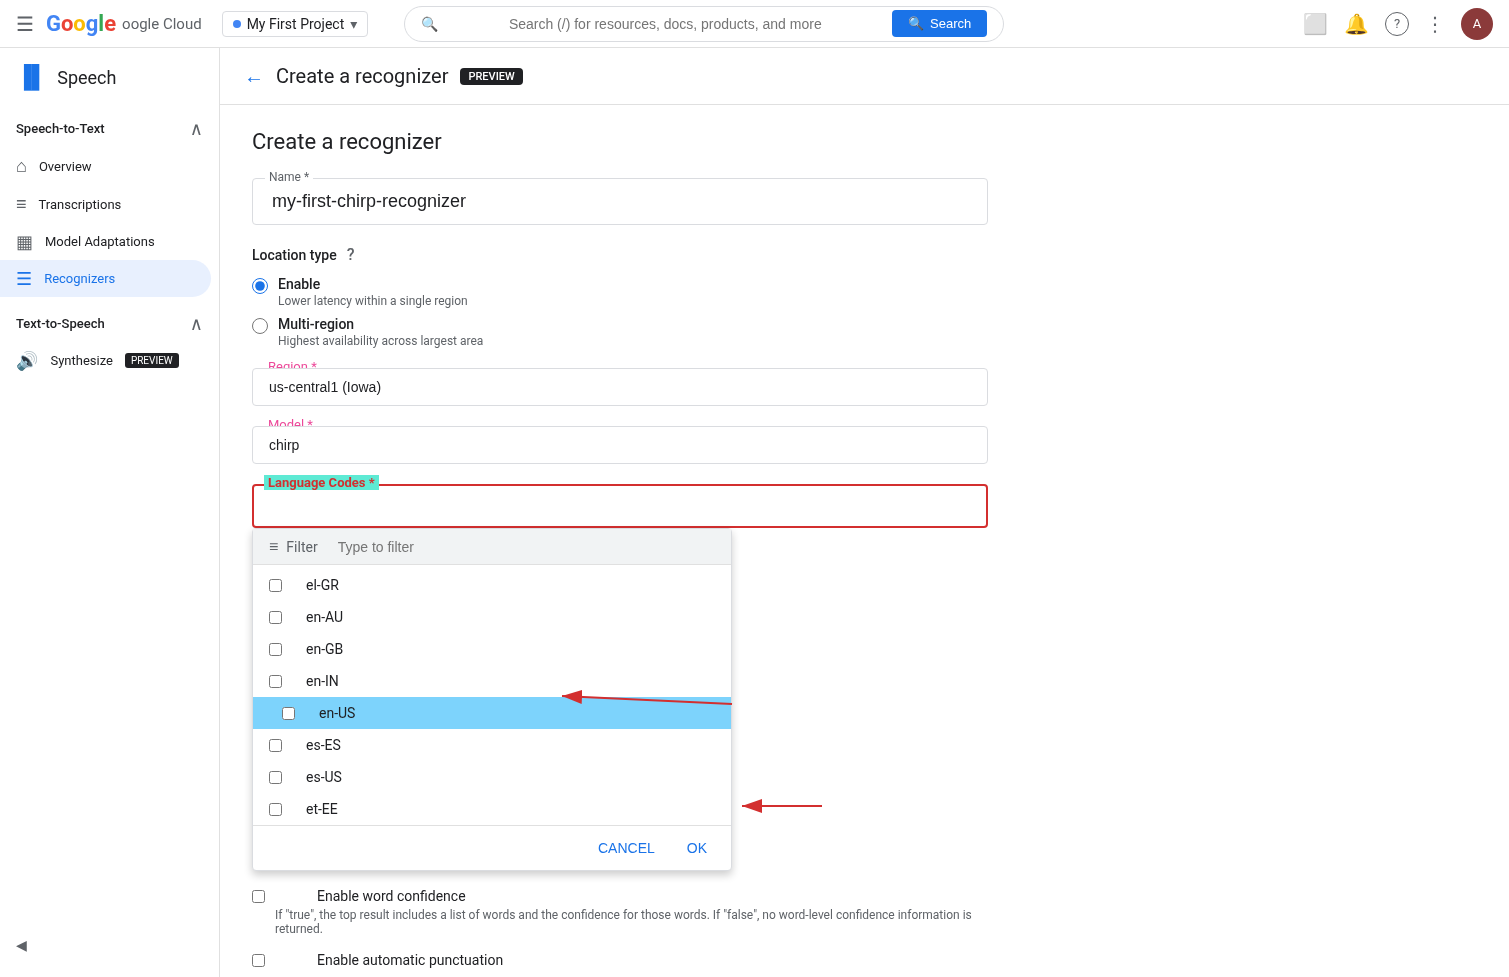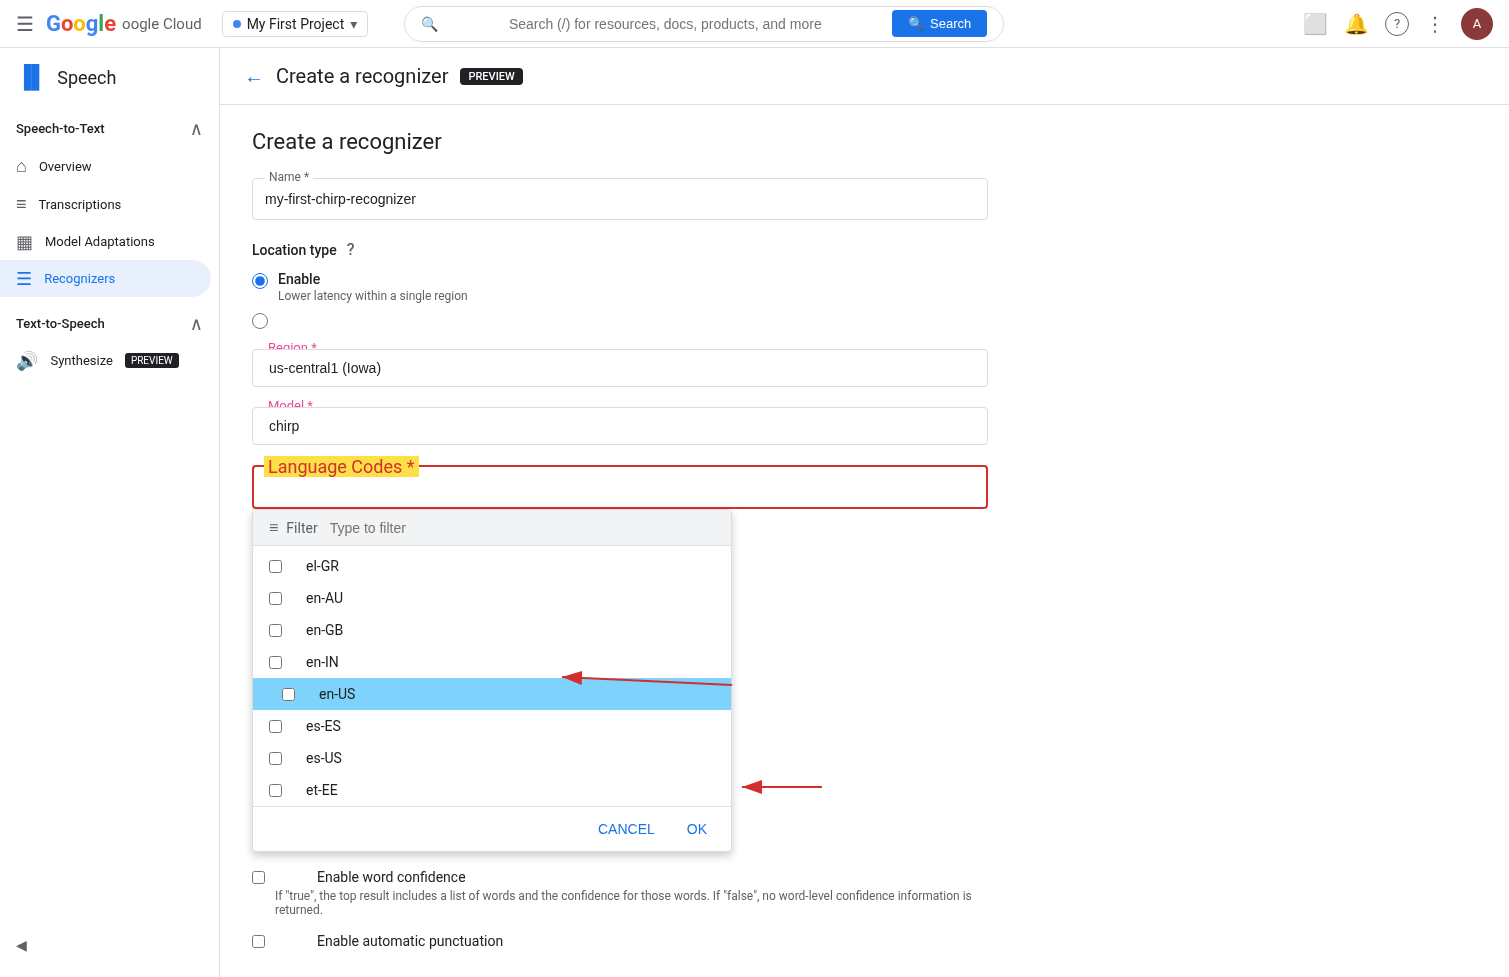--- a/index.html
+++ b/index.html
@@ -40,41 +40,41 @@
     .main { flex: 1; overflow-y: auto; padding: 0; background: #fff; }
     .page-header { display: flex; align-items: center; gap: 12px; padding: 16px 24px; border-bottom: 1px solid #e0e0e0; }
     .back-btn { color: #1a73e8; font-size: 20px; cursor: pointer; }
     .page-title { font-size: 20px; font-weight: 400; }
     .preview-badge { background: #202124; color: #fff; font-size: 11px; padding: 2px 8px; border-radius: 4px; font-weight: 500; }
 
     .form-container { padding: 24px 32px; max-width: 800px; position: relative; }
     .form-heading { font-size: 22px; font-weight: 400; margin-bottom: 24px; }
 
     .form-field { margin-bottom: 20px; }
-    .input-wrapper { position: relative; border: 1px solid #dadce0; border-radius: 4px; padding: 12px 12px; }
+    .input-wrapper { position: relative; border: 1px solid #dadce0; border-radius: 4px; padding: 12px 19px; }
     .input-label { position: absolute; top: -9px; left: 12px; background: #fff; padding: 0 4px; font-size: 12px; color: #5f6368; }
     .input-label.required::after { content: ' *'; }
-    .form-input { width: 100%; border: none; outline: none; font-size: 14px; color: #202124; }
+    .form-input { width: 100%; border: none; outline: none; font-size: 18px; color: #202124; }
 
     .location-type-label { display: flex; align-items: center; gap: 10px; font-size: 14px; font-weight: 500; margin-bottom: 12px; }
     .help-icon { color: #5f6368; font-size: 16px; cursor: pointer; }
     .radio-group { margin-bottom: 16px; }
     .radio-option { display: flex; align-items: flex-start; gap: 10px; margin-bottom: 8px; }
     .radio-option input[type="radio"] { margin-top: 2px; cursor: pointer; accent-color: #1a73e8; width: 16px; height: 16px; }
     .radio-label { font-size: 14px; font-weight: 500; }
     .radio-desc { font-size: 12px; color: #5f6368; margin-top: 2px; }
 
     .select-wrapper { position: relative; }
     .select-box { border: 1px solid #dadce0; border-radius: 4px; padding: 10px 40px 10px 16px; font-size: 14px; appearance: none; background: #fff; width: 100%; cursor: pointer; outline: none; color: #202124; }
     .field-label-float { position: absolute; top: -9px; left: 12px; background: #fff; padding: 0 4px; font-size: 13px; color: #ec4899; }
 
     
     .lang-field { position: relative; }
     .lang-input-box { border: 2px solid #d32f2f; border-radius: 4px; min-height: 44px; padding: 8px 12px; cursor: text; }
-    .lang-field-label { position: absolute; top: -9px; left: 12px; background: #fde047; padding: 0 4px; font-size: 18px; color: #d32f2f; }
+    .lang-field-label { position: absolute; top: -9px; left: 12px; background: #5eead4; padding: 0 4px; font-size: 13px; color: #d32f2f; font-weight: bold; }
 
     
     .dropdown-panel {
       position: absolute; z-index: 1000; background: #fff;
       border: 1px solid #dadce0; border-radius: 4px; box-shadow: 0 4px 8px rgba(0,0,0,0.2);
       width: 480px; left: 0; top: 44px;
     }
     .dropdown-filter { display: flex; align-items: center; gap: 8px; padding: 8px 16px; border-bottom: 1px solid #e0e0e0; background: #f1f3f4; }
     .filter-icon { color: #5f6368; font-size: 16px; }
     .filter-input { border: none; outline: none; background: transparent; font-size: 14px; flex: 1; }
@@ -207,20 +207,24 @@
         <div class="radio-group">
           <div class="radio-option">
             <input type="radio" name="location" id="region" checked="" style="">
             <div>
               <div class="radio-label">Enable</div>
               <div class="radio-desc">Lower latency within a single region</div>
             </div>
           </div>
           <div class="radio-option">
             <input type="radio" name="location" id="multi-region" style="">
+            <div>
+              <div class="radio-label">Multi-region</div>
+              <div class="radio-desc">Highest availability across largest area</div>
+            </div>
           </div>
         </div>
       </div>
 
       <div class="form-field">
         <div style="position:relative;">
           <span class="field-label-float">Region *</span>
           <div class="select-wrapper">
             <select class="select-box">
               <option>us-central1 (Iowa)</option>
@@ -240,21 +244,21 @@
         </div>
       </div>
 
       <div class="form-field lang-field" style="position:relative;">
         <span class="lang-field-label">Language Codes *</span>
         <div class="lang-input-box"></div>
 
         <div class="dropdown-panel">
           <div class="dropdown-filter">
             <span class="filter-icon">≡</span>
-            <span style="font-size:14px;color:#5f6368;margin-right:4px;">Filter</span>
+            <span style="font-size:14px;color:#5f6368;margin-right:12px;">Filter</span>
             <input type="text" class="filter-input" placeholder="Type to filter" style="">
           </div>
           <div class="dropdown-list">
             <div class="dropdown-item">
               <input type="checkbox" style="">
               <span>el-GR</span>
             </div>
             <div class="dropdown-item">
               <input type="checkbox" style="">
               <span>en-AU</span>

